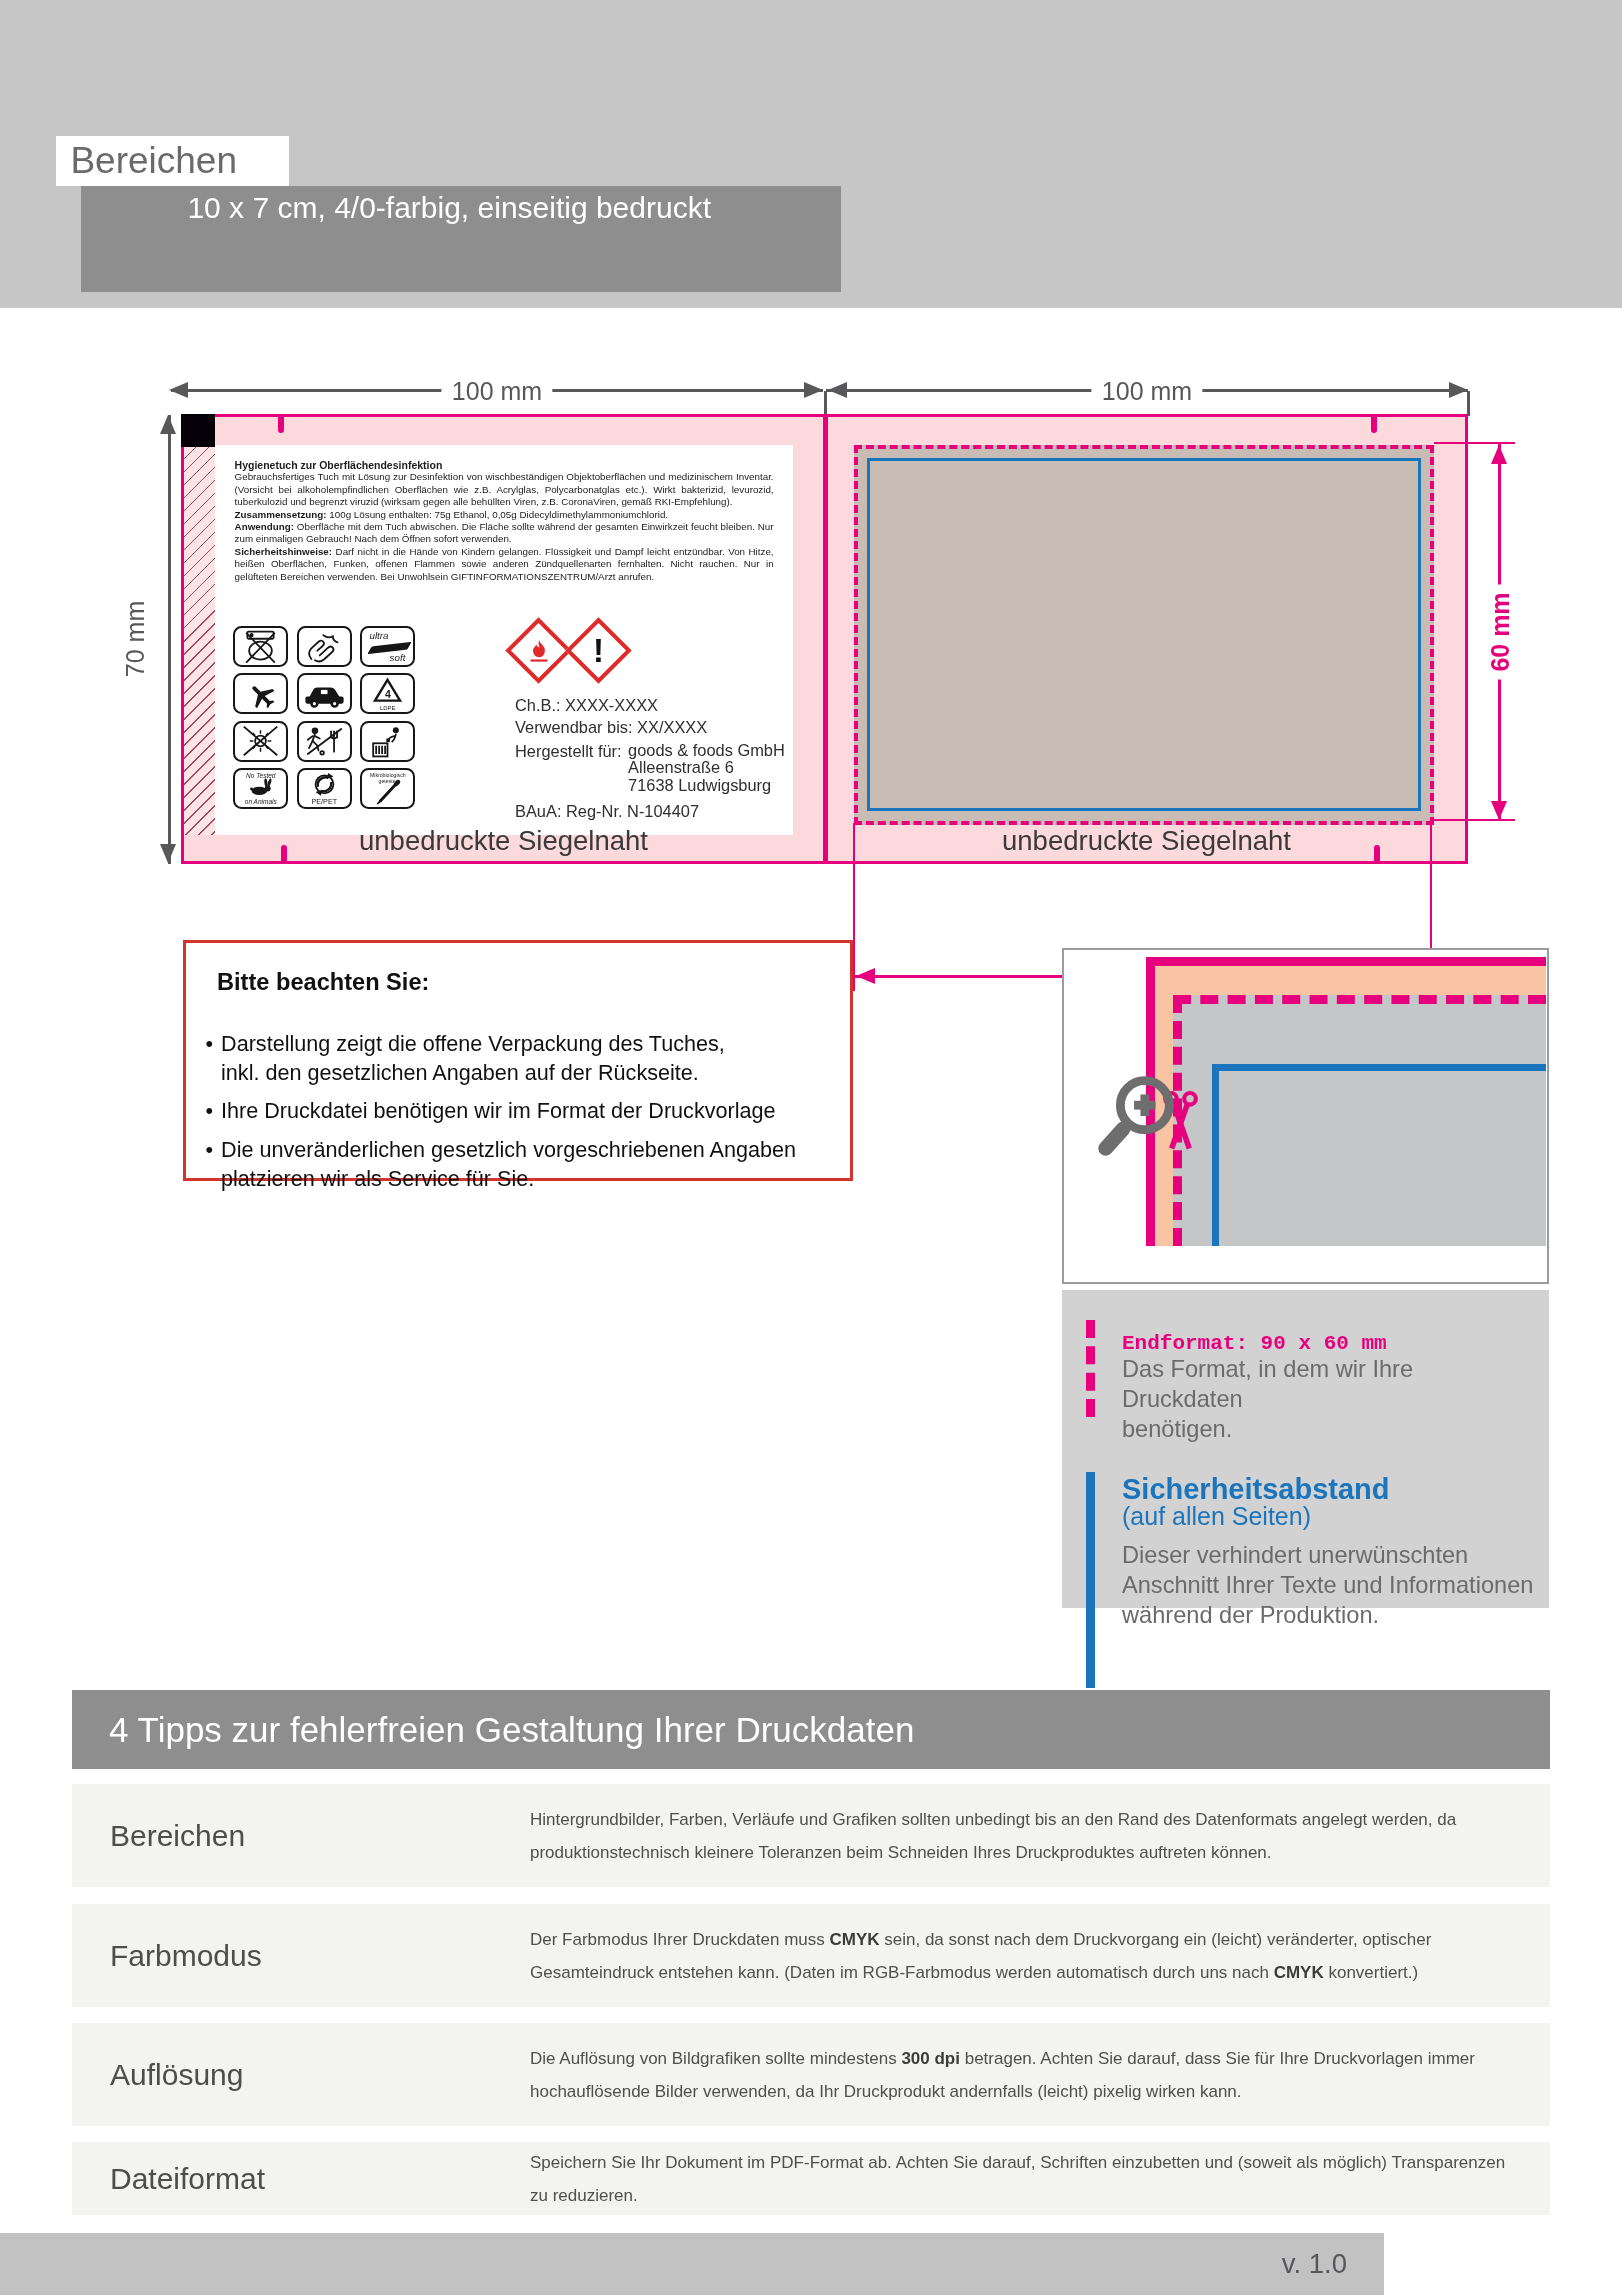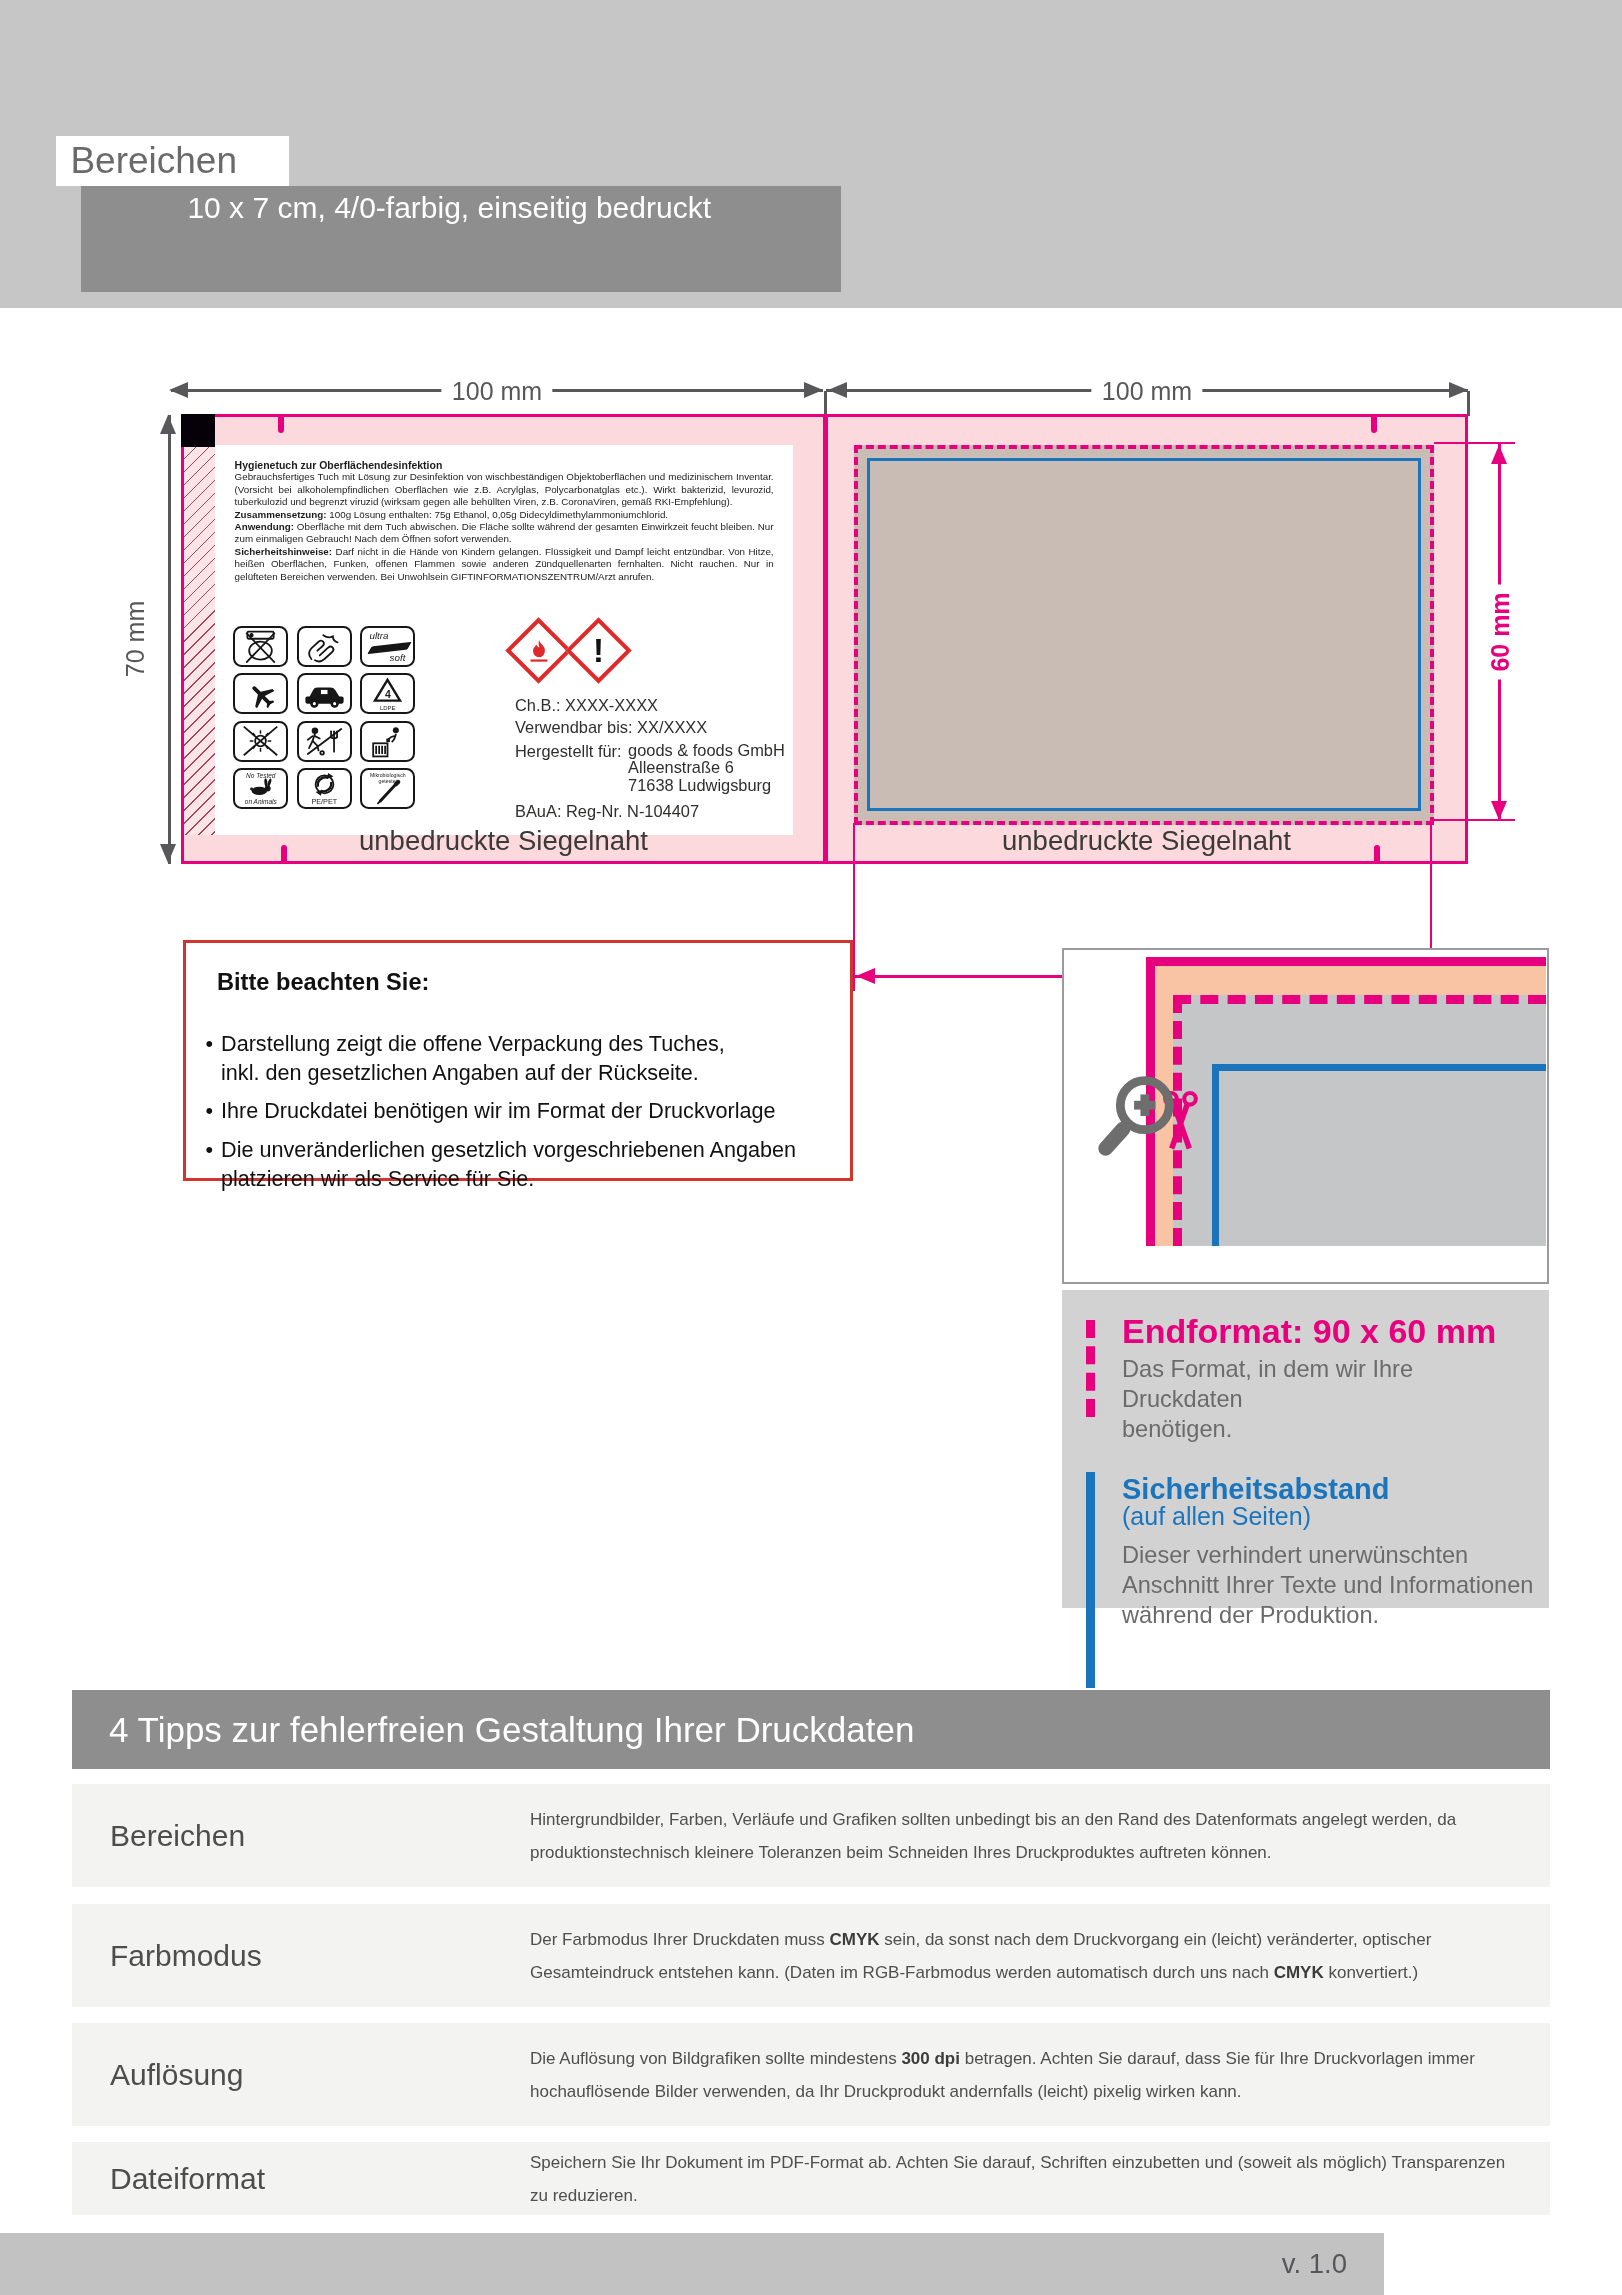--- a/index.html
+++ b/index.html
@@ -97,21 +97,21 @@
   .detail{position:absolute; left:82px; top:6.5px; width:400px; height:289px; background:#f9c4a3; border-top:9.2px solid var(--magenta); border-left:9.2px solid var(--magenta);}
   .detail .d2{position:absolute; left:18.3px; top:29px; right:0; bottom:0; border-top:9.2px dashed var(--magenta); border-left:9.2px dashed var(--magenta); background:#c5c6c8;}
   .detail .d3{position:absolute; left:30px; top:60px; right:0; bottom:0; border-top:7.2px solid var(--blue); border-left:7.2px solid var(--blue);}
   .mag{left:23.6px; top:116px; width:98px; height:98px;}
   .sciss{position:absolute; left:3.9px; top:124px; width:43px; height:68px;}
 
   
   .legend{left:1062px; top:1290px; width:487px; height:318px; background:var(--gray-panel); color:#6b6b6b;}
   .lg-dash{position:absolute; left:23.6px; top:30px; height:97px; width:0; border-left:9.2px dashed var(--magenta);}
   .lg-blue{position:absolute; left:23.6px; top:182px; height:216px; width:9.2px; background:var(--blue);}
-  .lg-t1{position:absolute; left:60px; top:22px; font-size:34px; font-weight:bold; color:var(--magenta);}
+  .lg-t1{position:absolute; left:60px; top:42px; font-size:21px; font-weight:bold; color:var(--magenta);font-family:Liberation Mono, monospace;}
   .lg-b1{position:absolute; left:60px; top:64px; width:412px; font-size:23.6px; line-height:30px; white-space:pre-line;}
   .lg-t2{position:absolute; left:60px; top:183px; font-size:29px; font-weight:bold; color:var(--blue);}
   .lg-t2b{position:absolute; left:60px; top:212px; font-size:25px; color:var(--blue);}
   .lg-b2{position:absolute; left:60px; top:250px; width:425px; font-size:23.6px; line-height:30px; white-space:pre-line;}
 
   
   .tips-band{left:72px; top:1690px; width:1478px; height:79px; background:var(--gray-mid);}
   .tips-band span{display:block; line-height:79px; padding-left:37px; font-size:35px; color:#fff;}
   .trow{left:72px; width:1478px; background:var(--gray-row); display:flex; align-items:center;}
   .trow .lbl{position:absolute; left:38px; font-size:30px; color:#4d4d4d;}

